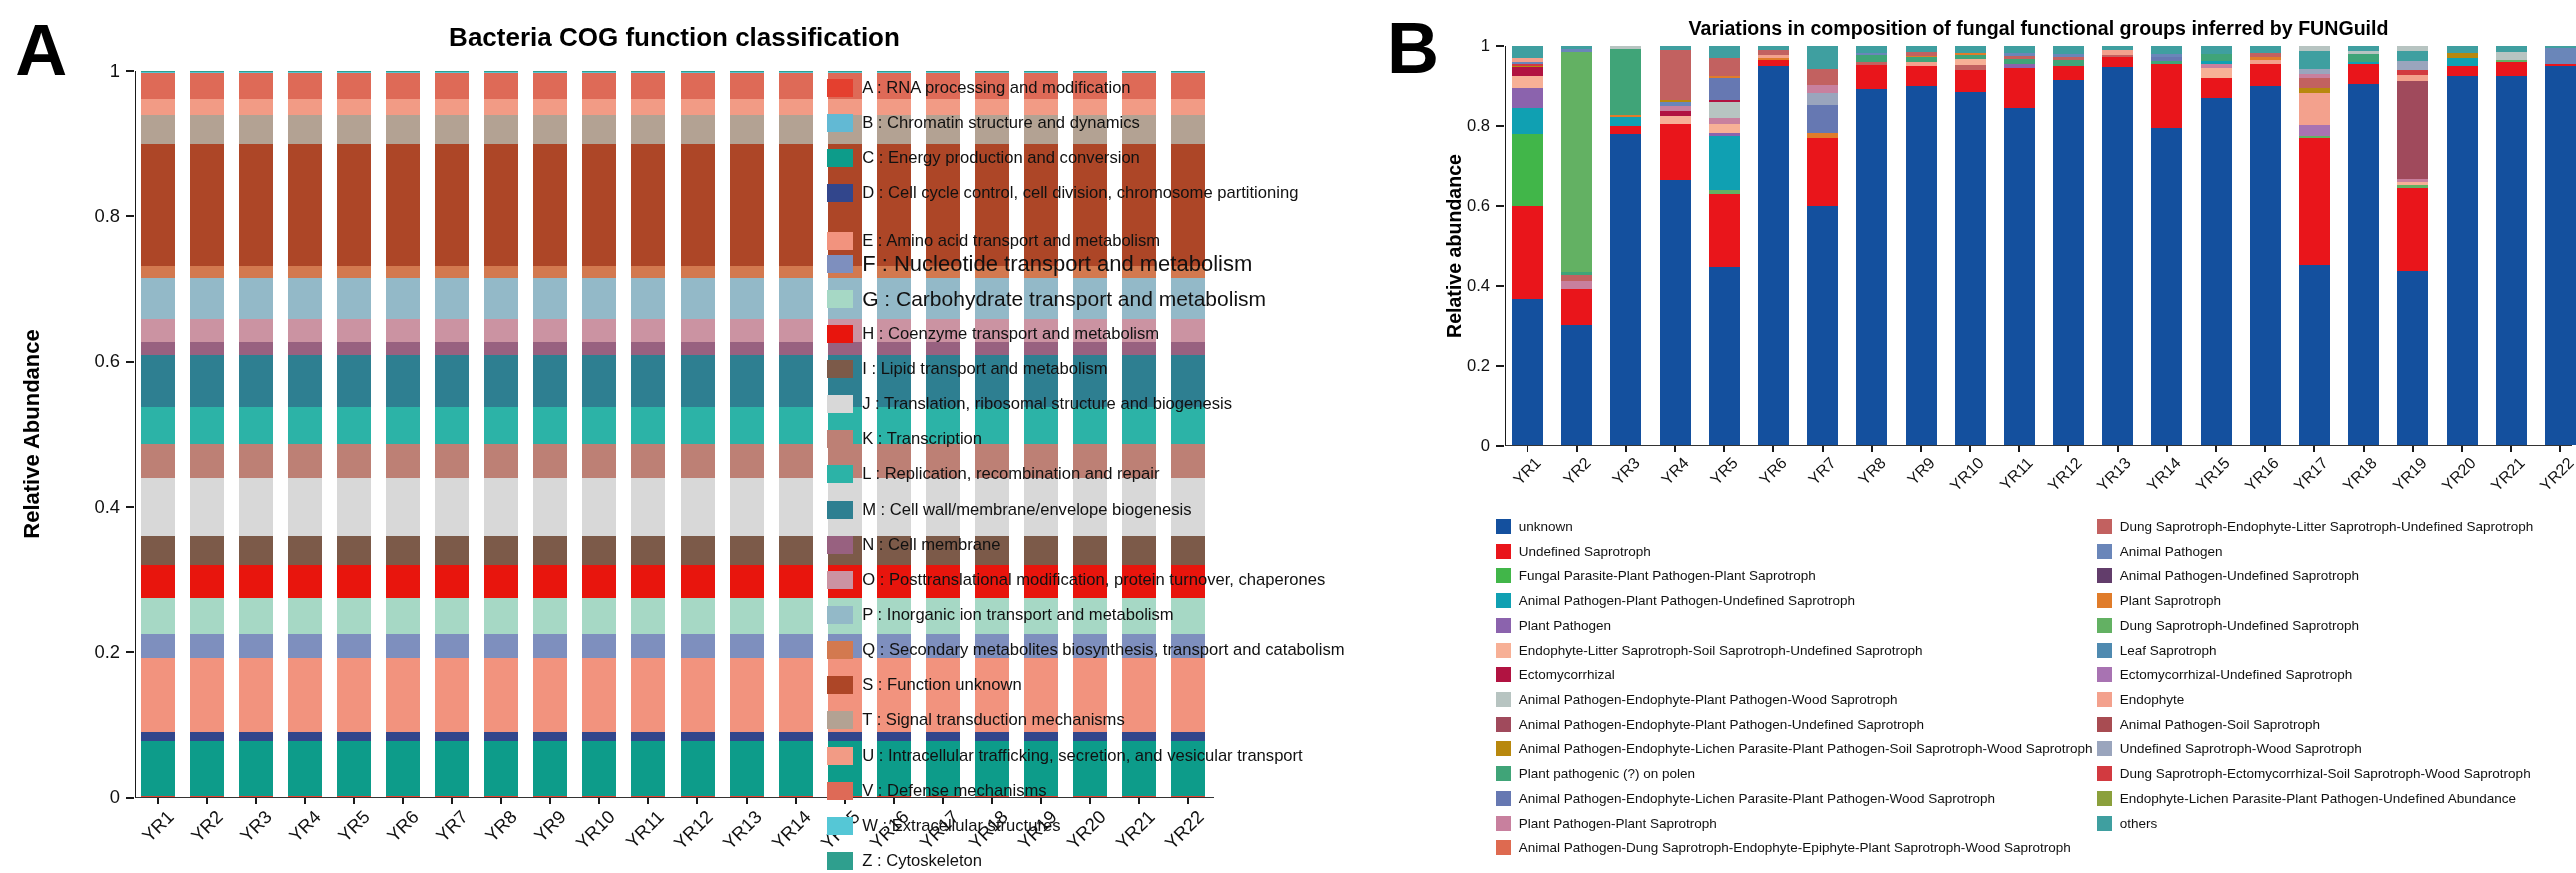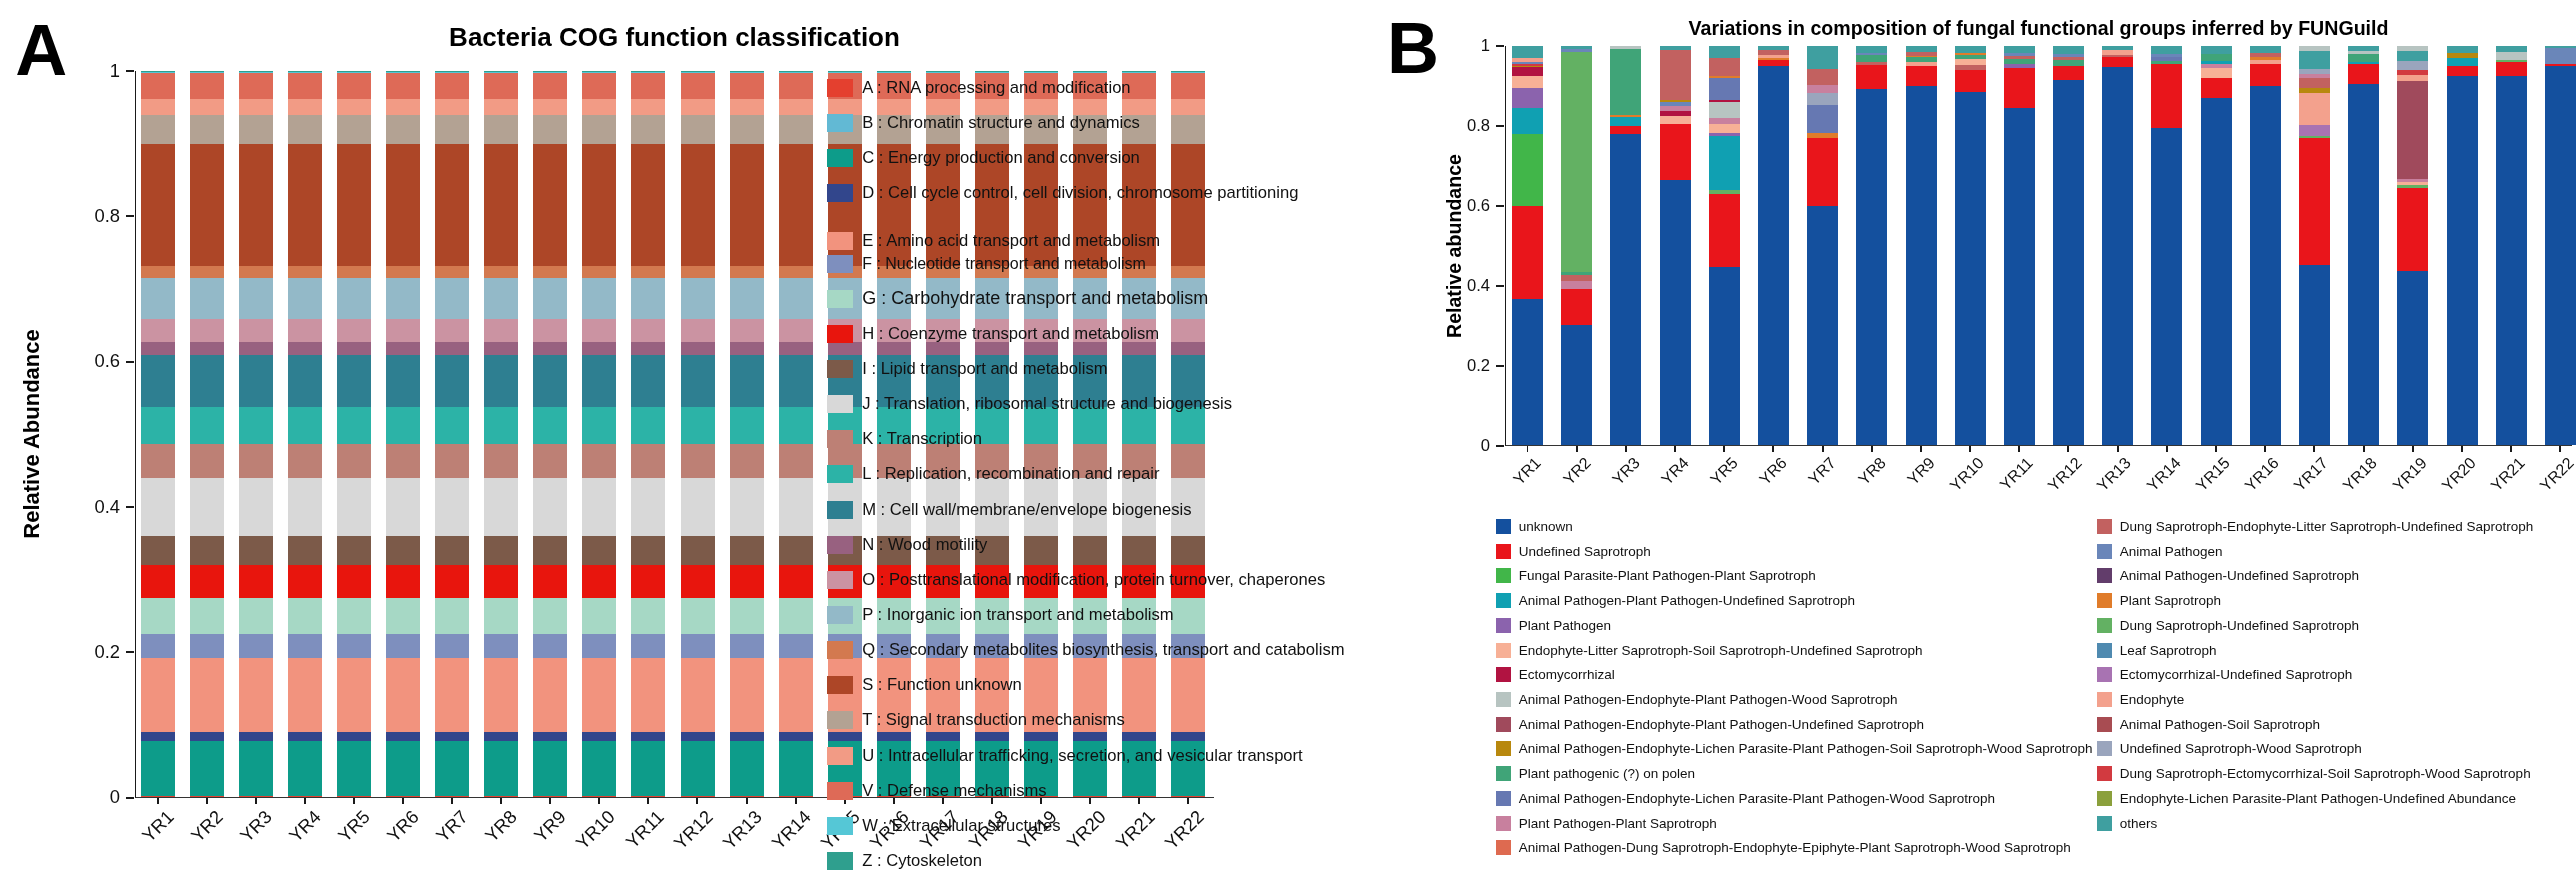--- a/index.html
+++ b/index.html
@@ -710,25 +710,25 @@
       <div class="legend-item" style="left: 0px; top: 105px; height: 21px;">
         <div class="swatch" style="width: 26px; height: 18px; background: rgb(50, 70, 140);"></div>
         <div class="legend-text" style="margin-left: 9.2px; font-size: 16.6px;">D : Cell cycle control, cell division, chromosome partitioning</div>
       </div>
       <div class="legend-item" style="left: 0px; top: 141px; height: 21px; margin-top: 12px;">
         <div class="swatch" style="width: 26px; height: 18px; background: rgb(242, 147, 126);"></div>
         <div class="legend-text" style="margin-left: 9.2px; font-size: 16.6px;">E : Amino acid transport and metabolism</div>
       </div>
       <div class="legend-item" style="left: 0px; top: 176px; height: 21px;">
         <div class="swatch" style="width: 26px; height: 18px; background: rgb(126, 143, 190);"></div>
-        <div class="legend-text" style="margin-left: 9.2px; font-size: 16px;">F : Nucleotide transport and metabolism</div>
+        <div class="legend-text" style="margin-left: 9.2px; font-size: 22px;">F : Nucleotide transport and metabolism</div>
       </div>
       <div class="legend-item" style="left: 0px; top: 211px; height: 21px;">
         <div class="swatch" style="width: 26px; height: 18px; background: rgb(166, 216, 197);"></div>
-        <div class="legend-text" style="margin-left: 9.2px; font-size: 18px;">G : Carbohydrate transport and metabolism</div>
+        <div class="legend-text" style="margin-left: 9.2px; font-size: 21px;">G : Carbohydrate transport and metabolism</div>
       </div>
       <div class="legend-item" style="left: 0px; top: 246px; height: 21px;">
         <div class="swatch" style="width: 26px; height: 18px; background: rgb(232, 21, 13);"></div>
         <div class="legend-text" style="margin-left: 9.2px; font-size: 16.6px;">H : Coenzyme transport and metabolism</div>
       </div>
       <div class="legend-item" style="left: 0px; top: 281px; height: 21px;">
         <div class="swatch" style="width: 26px; height: 18px; background: rgb(124, 90, 73);"></div>
         <div class="legend-text" style="margin-left: 9.2px; font-size: 16.6px;">I : Lipid transport and metabolism</div>
       </div>
       <div class="legend-item" style="left: 0px; top: 316px; height: 21px;">
@@ -742,21 +742,21 @@
       <div class="legend-item" style="left: 0px; top: 386px; height: 21px;">
         <div class="swatch" style="width: 26px; height: 18px; background: rgb(44, 179, 167);"></div>
         <div class="legend-text" style="margin-left: 9.2px; font-size: 16.6px;">L : Replication, recombination and repair</div>
       </div>
       <div class="legend-item" style="left: 0px; top: 422px; height: 21px;">
         <div class="swatch" style="width: 26px; height: 18px; background: rgb(46, 127, 145);"></div>
         <div class="legend-text" style="margin-left: 9.2px; font-size: 16.6px;">M : Cell wall/membrane/envelope biogenesis</div>
       </div>
       <div class="legend-item" style="left: 0px; top: 457px; height: 21px;">
         <div class="swatch" style="width: 26px; height: 18px; background: rgb(152, 97, 128);"></div>
-        <div class="legend-text" style="margin-left: 9.2px; font-size: 16.6px;">N : Wood motility</div>
+        <div class="legend-text" style="margin-left: 9.2px; font-size: 16.6px;">N : Cell membrane</div>
       </div>
       <div class="legend-item" style="left: 0px; top: 492px; height: 21px;">
         <div class="swatch" style="width: 26px; height: 18px; background: rgb(203, 147, 162);"></div>
         <div class="legend-text" style="margin-left: 9.2px; font-size: 16.6px;">O : Posttranslational modification, protein turnover, chaperones</div>
       </div>
       <div class="legend-item" style="left: 0px; top: 527px; height: 21px;">
         <div class="swatch" style="width: 26px; height: 18px; background: rgb(147, 185, 200);"></div>
         <div class="legend-text" style="margin-left: 9.2px; font-size: 16.6px;">P : Inorganic ion transport and metabolism</div>
       </div>
       <div class="legend-item" style="left: 0px; top: 562px; height: 21px;">

